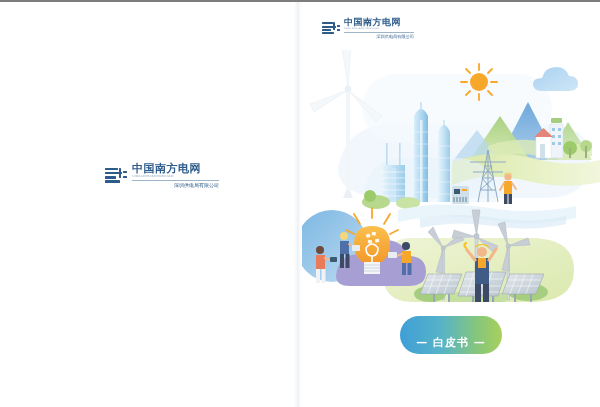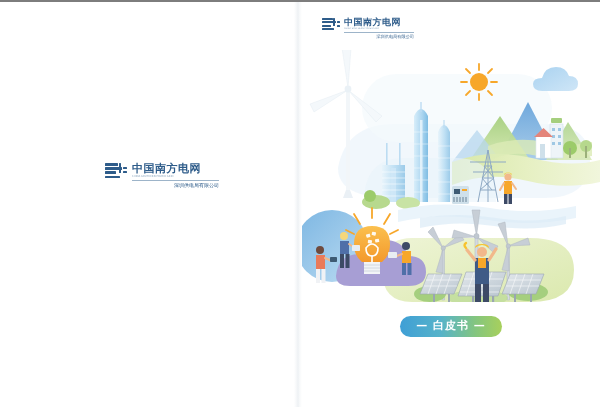--- a/index.html
+++ b/index.html
@@ -44,21 +44,21 @@
   }
   #front-cover {
     position: absolute;
     left: 302px; top: 2px;
     width: 298px; height: 405px;
     background: #ffffff;
     overflow: hidden;
   }
 
   
-  .csg-logo { position: absolute; display: flex; align-items: flex-start; }
+  .csg-logo { position: absolute; display: flex; align-items: center; }
   .csg-mark { position: relative; flex: 0 0 auto; }
   .csg-mark .bar {
     position: absolute; background: #2e5c8a; border-radius: .5px;
   }
   .csg-textblock { display: flex; flex-direction: column; justify-content: flex-start; }
   .csg-cn {
     color: #2e5c8a;
     font-weight: bold;
     letter-spacing: .5px;
     white-space: nowrap;
@@ -115,21 +115,21 @@
     font-size: 19.5px;
     font-weight: bold;
     color: #333333;
     letter-spacing: .4px;
     line-height: 1.2;
     white-space: nowrap;
   }
   #subtitle-pill {
     display: inline-block;
     margin-top: 8px;
-    padding: 3px 16px 4px 16px;
+    padding: 20px 16px 4px 16px;
     border-radius: 999px;
     background: linear-gradient(to right,#3f9fd6 0%,#56b3c9 40%,#85c67d 75%,#a8d05c 100%);
     color: #ffffff;
     font-size: 11px;
     font-weight: bold;
     letter-spacing: 1px;
     line-height: 1.25;
     white-space: nowrap;
   }
 </style>

